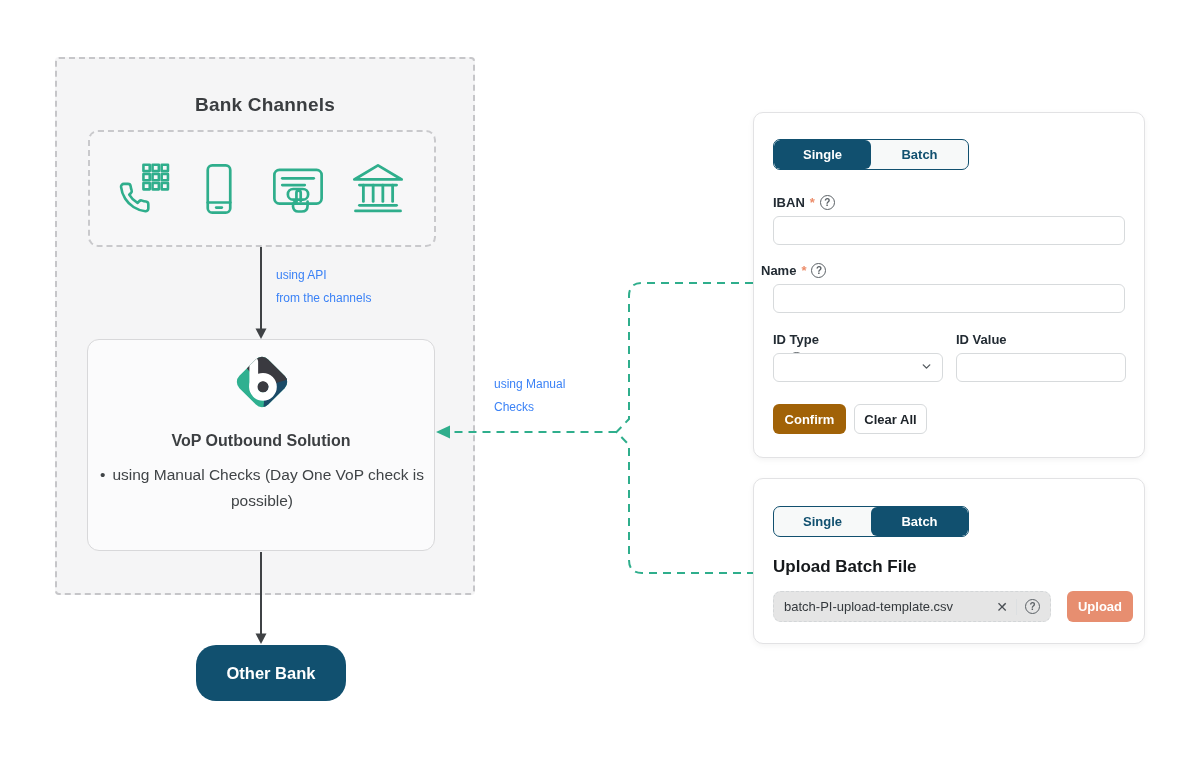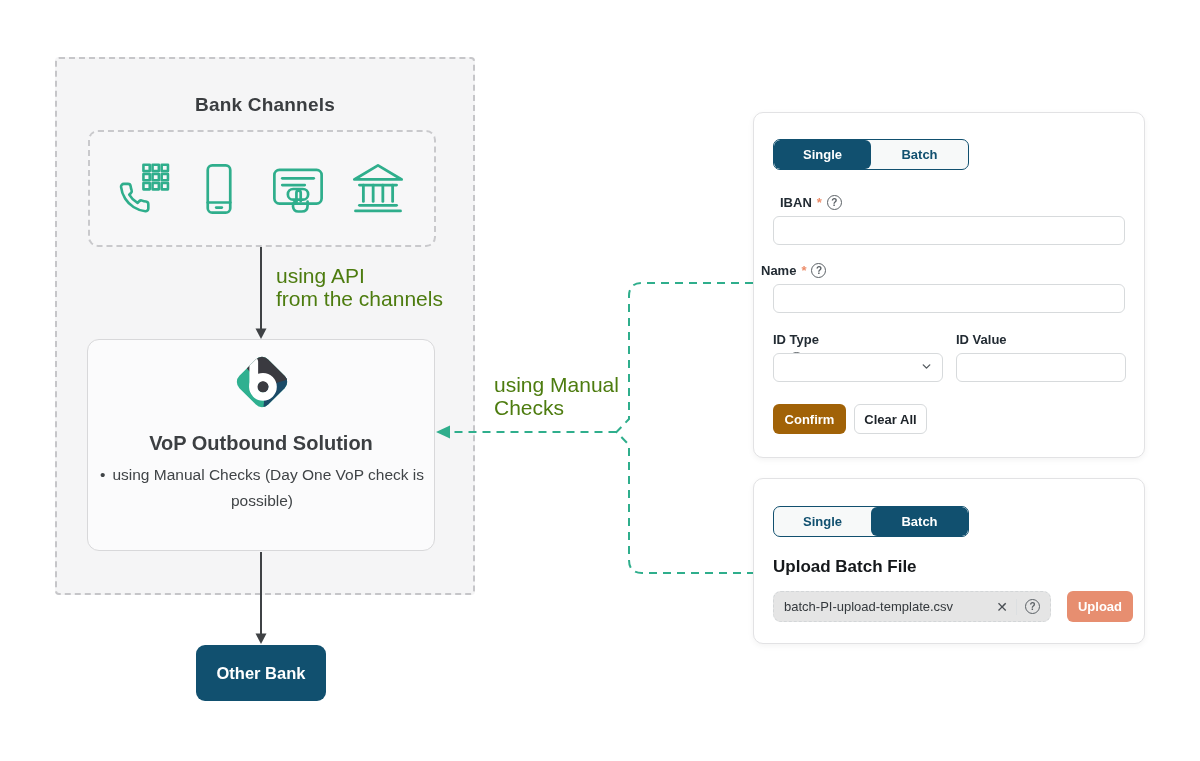--- a/index.html
+++ b/index.html
@@ -13,32 +13,32 @@
               font-size:19px;font-weight:600;color:#3a3d40;letter-spacing:.2px;}
   .icons-box{position:absolute;left:88px;top:130px;width:348px;height:117px;box-sizing:border-box;
              background:#f7f7f8;border:2px dashed #c9c9cc;border-radius:10px;
              display:flex;align-items:center;justify-content:space-evenly;padding:0 6px;}
   .chan-icon svg{display:block;}
 
   .vop-box{position:absolute;left:87px;top:339px;width:348px;height:212px;box-sizing:border-box;
            background:#fbfbfc;border:1px solid #d8d8da;border-radius:12px;}
   .vop-logo{position:absolute;left:143px;top:11px;width:62px;height:62px;}
   .vop-title{position:absolute;left:0;top:92px;width:100%;text-align:center;
-             font-size:20px;font-weight:700;color:#3c3f42;}
+             font-size:16px;font-weight:700;color:#3c3f42;}
   .vop-bullets{position:absolute;left:10px;top:122px;width:328px;
                font-size:15.5px;color:#404447;line-height:26px;text-align:center;}
   .vop-bullets .row{display:block;}
   .vop-bullets .dot{margin-right:7px;}
 
-  .flow-label{position:absolute;font-size:21px;color:#4d7c0f;line-height:23px;}
+  .flow-label{position:absolute;font-size:12px;color:#3b82f6;line-height:23px;}
   .lbl-api{left:276px;top:264px;}
   .lbl-manual{left:494px;top:373px;}
 
-  .other-bank{position:absolute;left:196px;top:645px;width:130px;height:56px;
-              background:#11506F;border-radius:9px;display:flex;align-items:center;justify-content:center;
+  .other-bank{position:absolute;left:196px;top:645px;width:150px;height:56px;
+              background:#11506F;border-radius:20px;display:flex;align-items:center;justify-content:center;
               color:#fff;font-size:16.5px;font-weight:600;}
 
   .overlay{position:absolute;left:0;top:0;width:1200px;height:761px;pointer-events:none;z-index:1;}
 
   
   .panel{position:absolute;left:753px;width:392px;background:#ffffff;box-sizing:border-box;
          border:1px solid #e2e2e4;border-radius:10px;box-shadow:0 2px 6px rgba(0,0,0,.05);z-index:2;}
   .panel-single{top:112px;height:346px;}
   .panel-batch{top:478px;height:166px;}
 
@@ -52,21 +52,21 @@
 
   .field-label{position:absolute;display:flex;align-items:center;gap:5px;
                font-size:13px;font-weight:700;color:#222b33;}
   .req{color:#EC8C69;font-weight:700;}
   .help{width:15px;height:15px;border:1.3px solid #5b6166;border-radius:50%;box-sizing:border-box;
         display:inline-flex;align-items:center;justify-content:center;
         font-size:10px;font-weight:600;color:#5b6166;cursor:pointer;}
 
   .tinput{position:absolute;box-sizing:border-box;height:29px;border:1px solid #d7dadc;border-radius:6px;
           background:#fff;font:13px "Liberation Sans",sans-serif;padding:0 9px;color:#2c3338;outline:none;}
-  .lab-iban{left:26px;top:82px;text-align:center;}   .in-iban{left:19px;top:103px;width:352px;}
+  .lab-iban{left:19px;top:82px;text-align:center;}   .in-iban{left:19px;top:103px;width:352px;}
   .lab-name{left:7px;top:150px;}  .in-name{left:19px;top:171px;width:352px;}
   .lab-idtype{left:19px;top:219px;flex-direction:column;} .lab-idvalue{left:202px;top:219px;}
   .sel-idtype{left:19px;top:240px;width:170px;display:flex;align-items:center;cursor:pointer;}
   .sel-idtype .chev{margin-left:auto;}
   .in-idvalue{left:202px;top:240px;width:170px;}
 
   .btn{position:absolute;height:30px;border-radius:6px;display:flex;align-items:center;justify-content:center;
        font-size:13px;font-weight:700;cursor:pointer;box-sizing:border-box;}
   .btn-confirm{left:19px;top:291px;width:73px;background:#a16207;color:#fff;}
   .btn-clear{left:100px;top:291px;width:73px;background:#fff;color:#1d2329;border:1px solid #d7dadc;}

